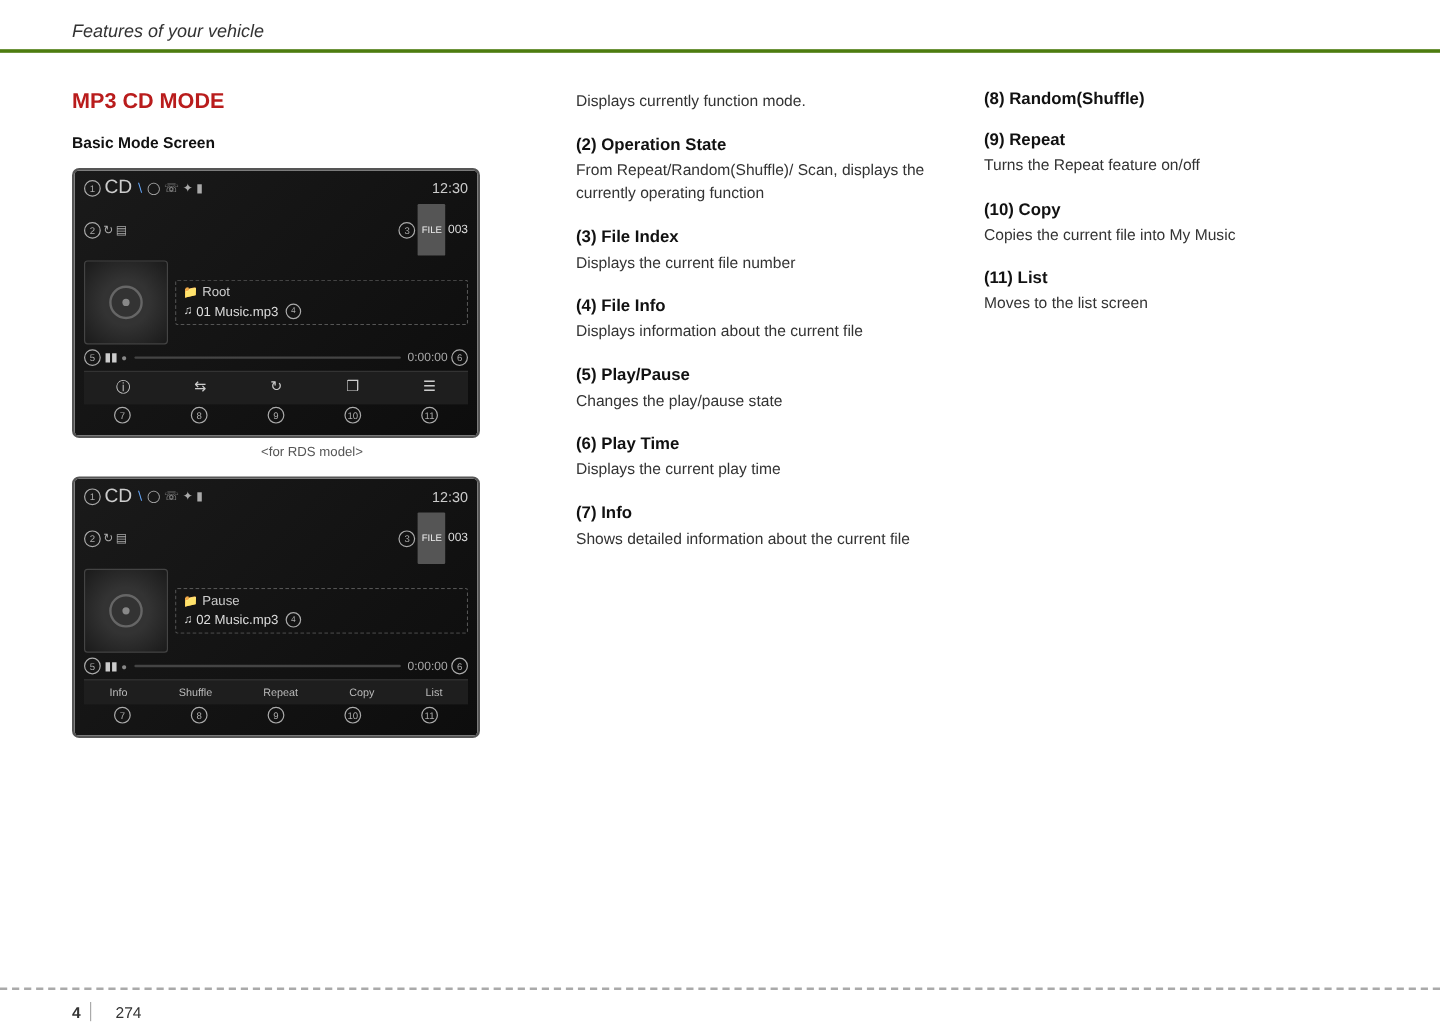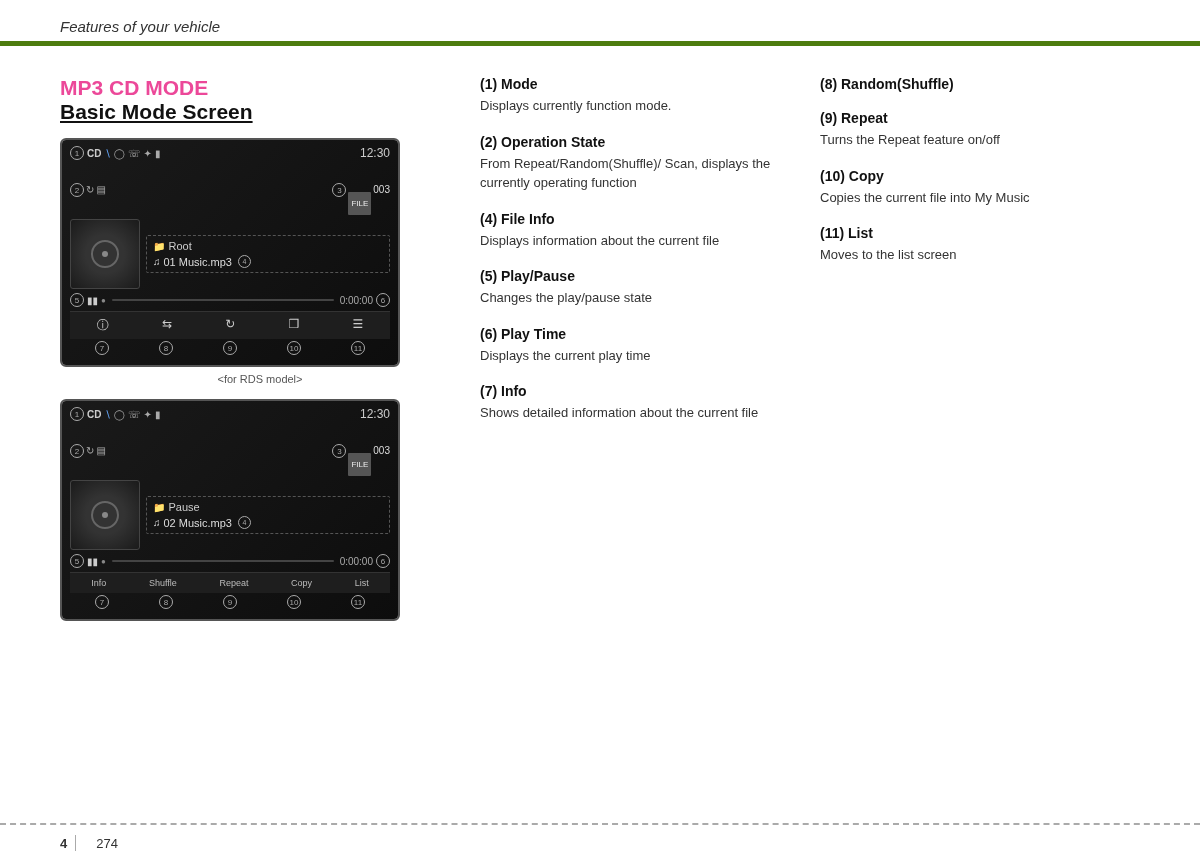--- a/index.html
+++ b/index.html
@@ -9,21 +9,21 @@
       background: #fff;
       font-family: Arial, sans-serif;
       font-size: 14px;
       color: #222;
       position: relative;
     }
 
     
     .header {
       padding: 18px 60px 0 60px;
-      border-bottom: 5px solid #4d7c0f;
+      border-bottom: 3px solid #4d7c0f;
       padding-bottom: 6px;
     }
     .header-title {
       font-style: italic;
       font-size: 15px;
       color: #333;
     }
 
     
     .main-content {
@@ -33,31 +33,31 @@
     }
 
     
     .left-col {
       width: 420px;
       flex-shrink: 0;
       padding-right: 20px;
     }
 
     .section-title {
-      font-size: 21px;
+      font-size: 18px;
       font-weight: bold;
-      color: #ec4899;
+      margin-bottom: 16px;
+      color: #b91c1c;
     }
 
     .subsection-title {
-      font-size: 21px;
+      font-size: 13px;
       font-weight: bold;
       margin-bottom: 14px;
       color: #111;
-      text-decoration: underline;
     }
 
     
     .car-screen {
       width: 340px;
       background: #111;
       border-radius: 6px;
       overflow: hidden;
       margin-bottom: 6px;
       border: 2px solid #555;
@@ -78,22 +78,22 @@
       font-size: 11px;
       margin-bottom: 4px;
     }
     .screen-top-left {
       display: flex;
       align-items: center;
       gap: 3px;
     }
     .screen-cd-label {
       color: #ccc;
-      font-size: 10px;
-      font-weight: bold;
+      font-size: 16px;
+      font-weight: normal;
     }
     .screen-icons {
       display: flex;
       gap: 3px;
       align-items: center;
       color: #aaa;
       font-size: 10px;
     }
     .screen-time {
       color: #ccc;
@@ -123,24 +123,23 @@
     }
     .state-icons {
       display: flex;
       gap: 2px;
       font-size: 9px;
       align-items: center;
     }
     .file-label {
       background: #555;
       color: #eee;
-      padding: 7px 3px;
+      padding: 17px 3px;
       font-size: 8px;
       border-radius: 1px;
-      margin-top: 28px;
     }
 
     
     .screen-body {
       display: flex;
       gap: 6px;
       align-items: center;
     }
     .album-art {
       width: 70px;
@@ -536,26 +535,29 @@
           </div>
         </div>
       </div>
     </div>
   </div>
 
   <div class="right-col">
 
     <div class="desc-col">
       <div class="desc-item">
-        <div class="desc-item-title">(1) Mode</div>
         <div class="desc-item-text">Displays currently function mode.</div>
       </div>
       <div class="desc-item">
         <div class="desc-item-title">(2) Operation State</div>
         <div class="desc-item-text">From Repeat/Random(Shuffle)/ Scan, displays the currently operating function</div>
+      </div>
+      <div class="desc-item">
+        <div class="desc-item-title">(3) File Index</div>
+        <div class="desc-item-text">Displays the current file number</div>
       </div>
       <div class="desc-item">
         <div class="desc-item-title">(4) File Info</div>
         <div class="desc-item-text">Displays information about the current file</div>
       </div>
       <div class="desc-item">
         <div class="desc-item-title">(5) Play/Pause</div>
         <div class="desc-item-text">Changes the play/pause state</div>
       </div>
       <div class="desc-item">

